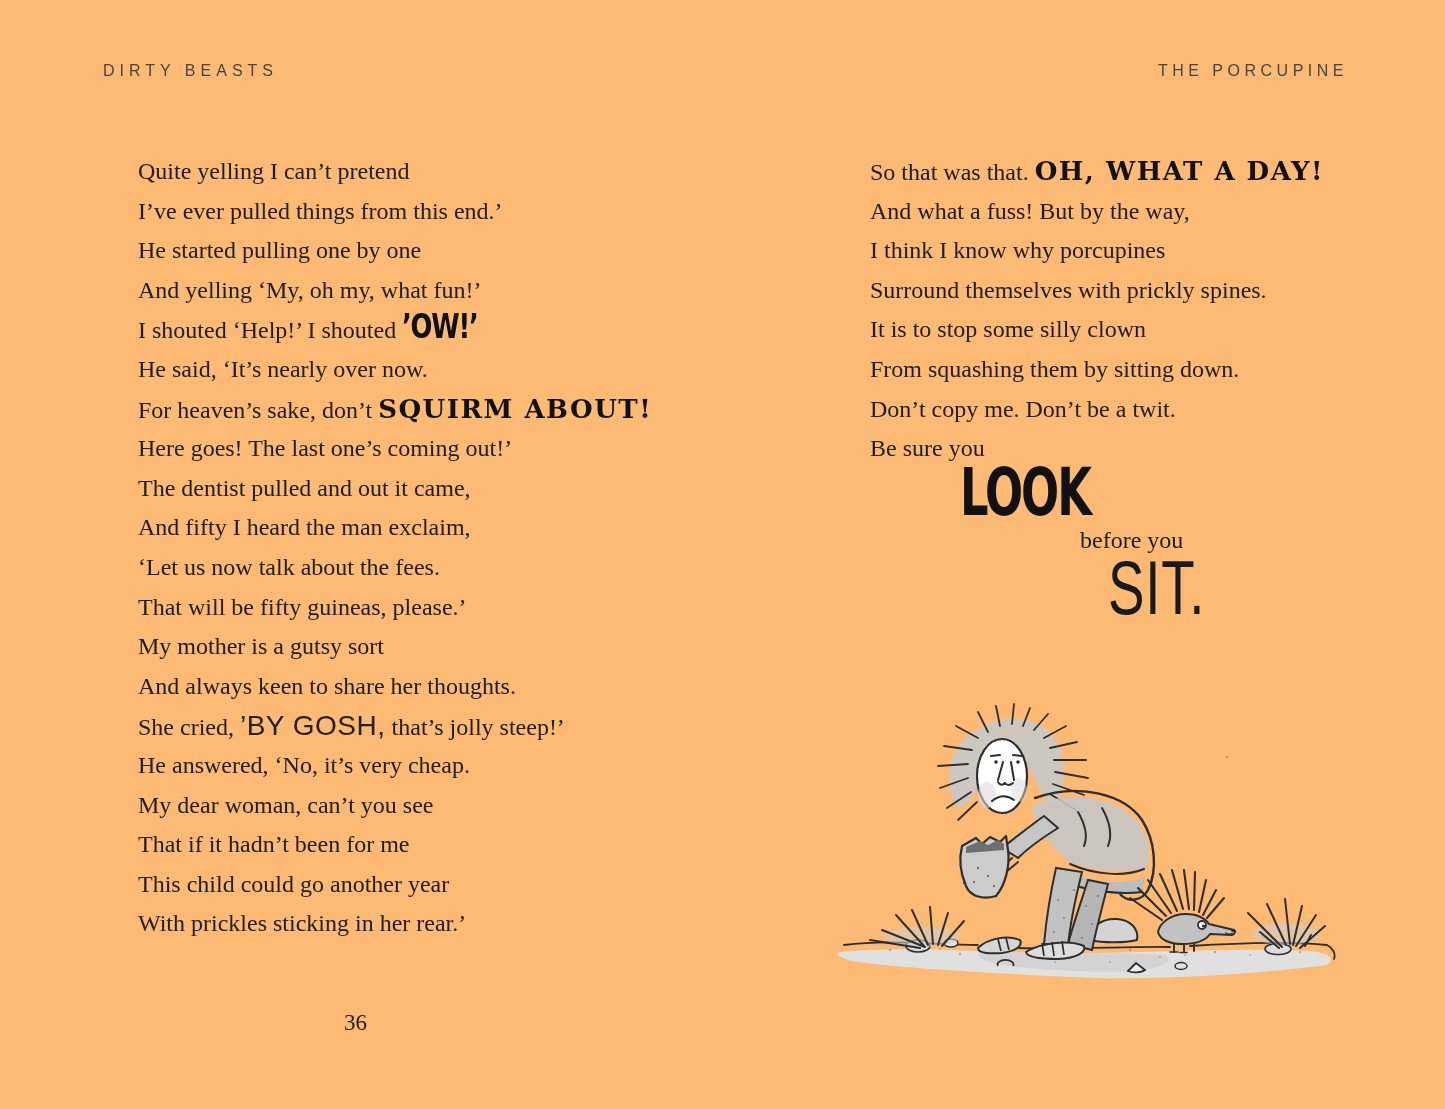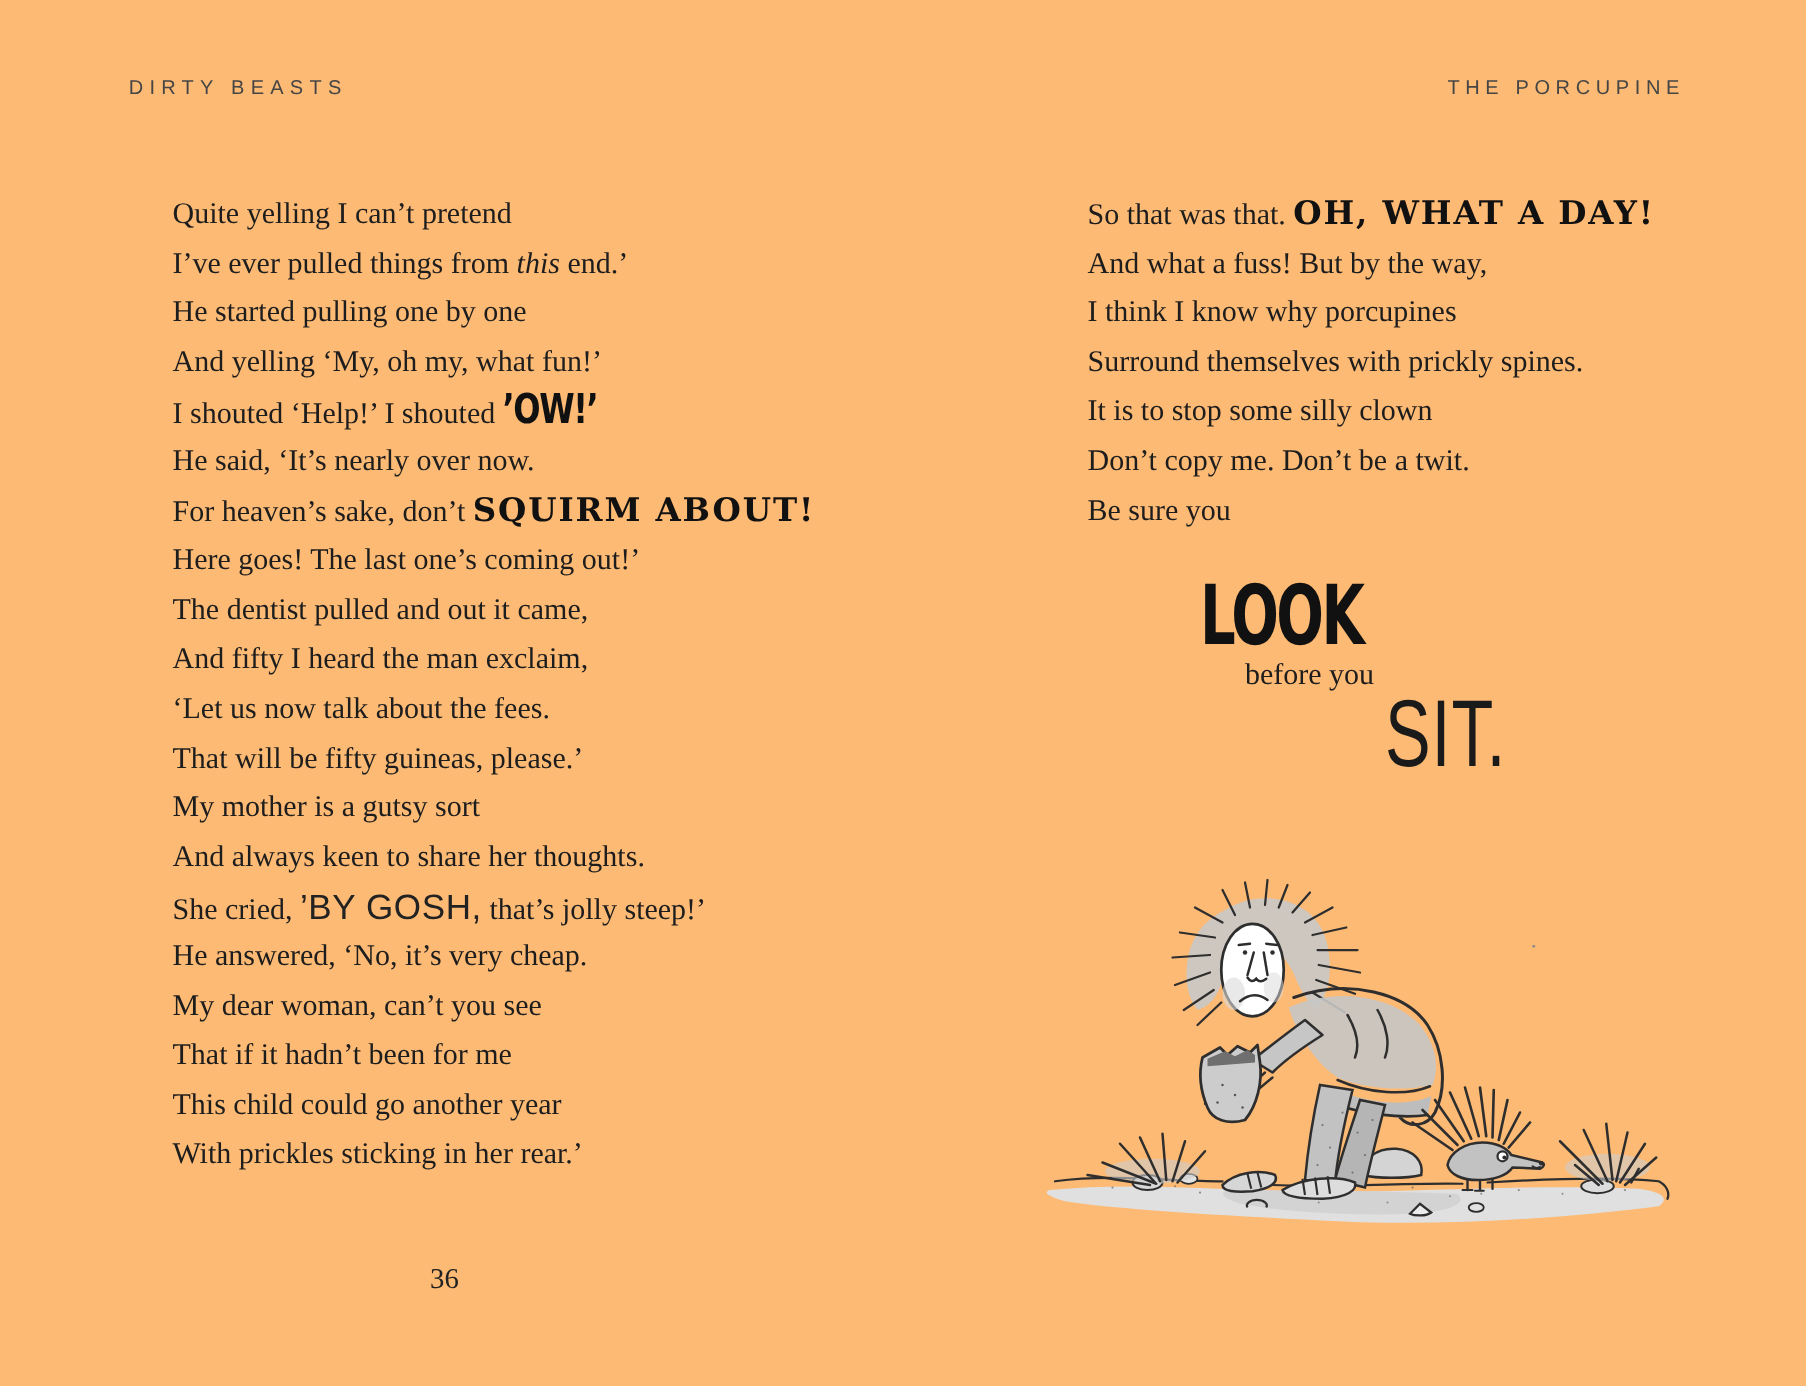--- a/index.html
+++ b/index.html
@@ -9,32 +9,32 @@
        font-weight:400;letter-spacing:5px;color:#454545;white-space:nowrap;}
   .hdr-left{left:103px;}
   .hdr-right{right:97px;letter-spacing:4.5px;}
 
   .col{position:absolute;top:152px;font-family:"Liberation Serif",serif;font-size:24px;
        color:#1d1d1d;}
   .col-left{left:138px;}
   .col-right{left:870px;}
   .pline{height:39.6px;line-height:39.6px;white-space:nowrap;}
 
-  .it{font-style:italic;text-align:right;}
+  .it{text-align:right;}
   .ow{font-family:"DejaVu Sans",sans-serif;font-weight:bold;font-size:33px;line-height:34px;
       display:inline-block;transform:scaleX(0.78);transform-origin:left bottom;
       letter-spacing:-1.5px;color:#101010;}
   .slab{font-family:"DejaVu Serif",serif;font-weight:bold;font-size:26px;
         letter-spacing:1.5px;color:#111111;text-align:center;}
   .gosh{font-family:"Liberation Sans",sans-serif;font-size:28px;letter-spacing:0.5px;color:#222222;}
 
   .look-word{position:absolute;left:960px;top:460px;font-family:"DejaVu Sans",sans-serif;
              font-weight:bold;font-size:66px;line-height:1;letter-spacing:-3px;
              transform:scaleX(0.68);transform-origin:left top;color:#111111;}
-  .before-you{position:absolute;left:996px;top:527px;font-family:"Liberation Serif",serif;
+  .before-you{position:absolute;left:1080px;top:527px;font-family:"Liberation Serif",serif;
               font-size:24px;color:#1d1d1d;}
   .sit-word{position:absolute;left:1108px;top:550px;font-family:"Liberation Sans",sans-serif;
             font-weight:400;font-size:76px;line-height:1;letter-spacing:1px;
             transform:scaleX(0.72);transform-origin:left top;color:#1a1a1a;}
 
   .page-number{position:absolute;left:344px;top:1010px;font-family:"Liberation Serif",serif;
                font-size:23px;color:#222222;}
 
   .illustration{position:absolute;left:830px;top:700px;}
 </style>
@@ -68,20 +68,21 @@
     <div class="pline">This child could go another year</div>
     <div class="pline">With prickles sticking in her rear.’</div>
   </div>
 
   <div class="col col-right">
     <div class="pline"><span>So that was that. </span><span class="slab">OH, WHAT A DAY!</span></div>
     <div class="pline">And what a fuss! But by the way,</div>
     <div class="pline">I think I know why porcupines</div>
     <div class="pline">Surround themselves with prickly spines.</div>
     <div class="pline">It is to stop some silly clown</div>
+    <div class="pline">From squashing them by sitting down.</div>
     <div class="pline">Don’t copy me. Don’t be a twit.</div>
     <div class="pline">Be sure you</div>
   </div>
 
   <div class="look-word">LOOK</div>
   <div class="before-you">before you</div>
   <div class="sit-word">SIT.</div>
 
   <div class="page-number">36</div>
 

